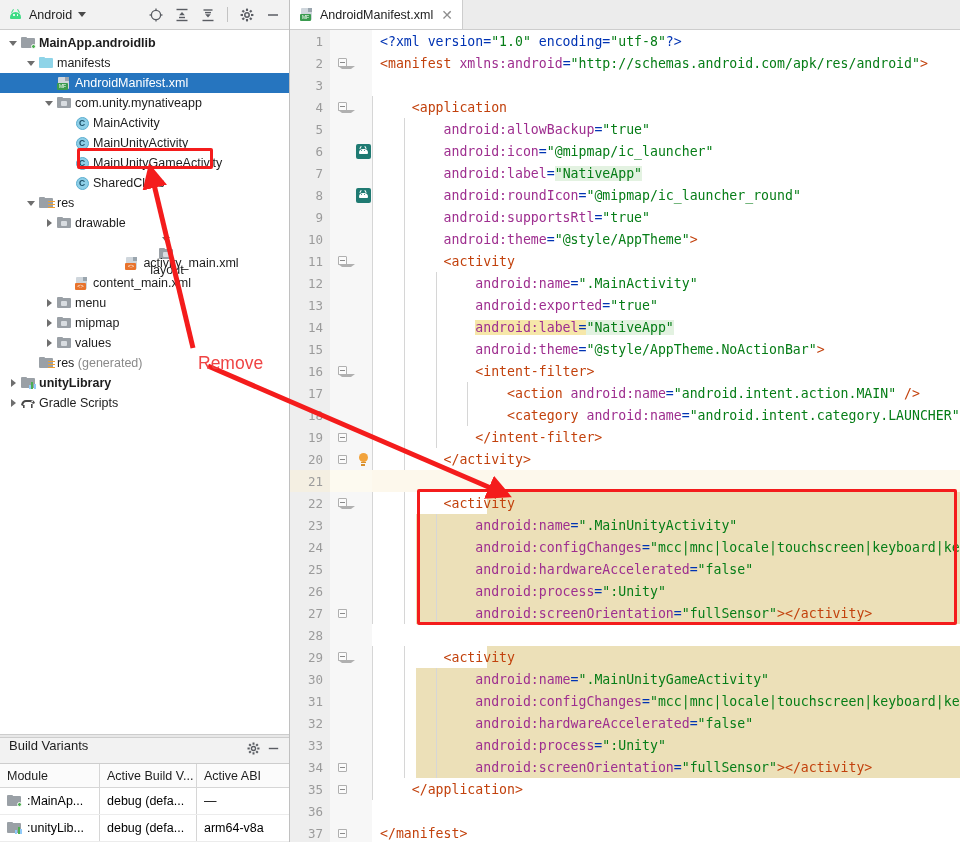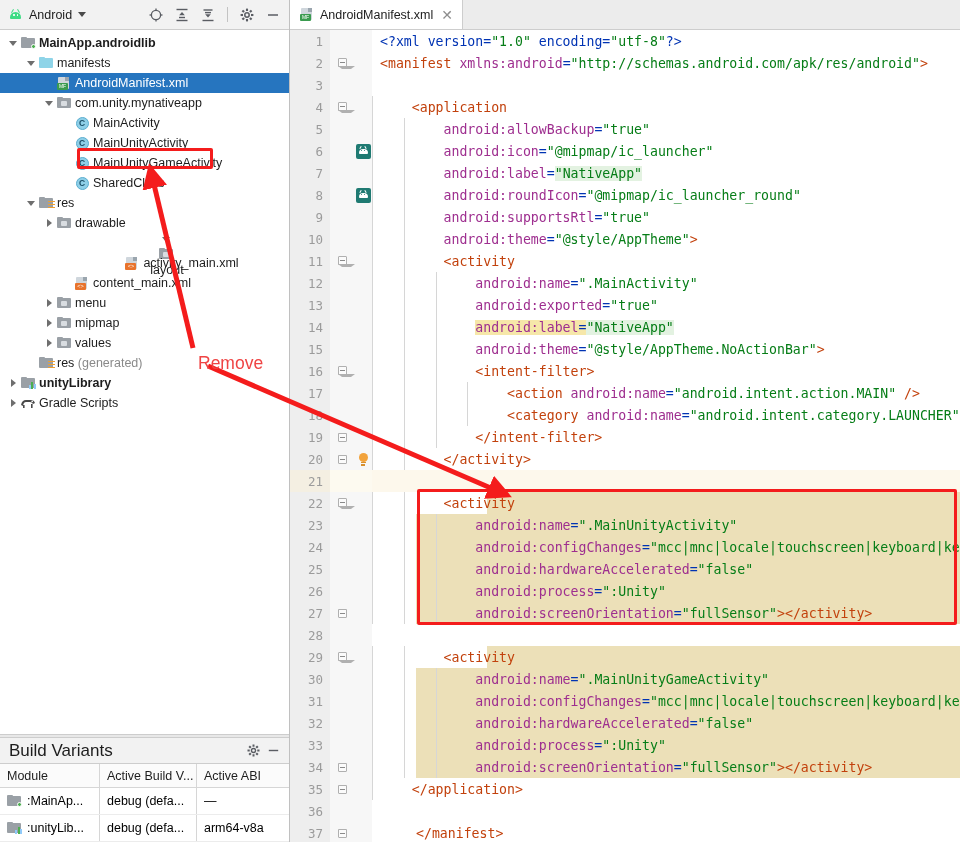--- a/index.html
+++ b/index.html
@@ -155,23 +155,23 @@
   .ic-gradle { position:relative; width:16px;height:12px; color:#4a4a4a; display:flex;align-items:center;justify-content:center;}
 
   
   #left-splitter { height: 4px; background: #e8e8e8; border-top: 1px solid #cdcdcd; border-bottom:1px solid #cdcdcd;}
 
   
   #bv-header {
     height: 26px; min-height:26px;
     background: #f2f2f2;
     border-bottom: 1px solid #cdcdcd;
-    display: flex; align-items: center;
+    display: flex; align-items: flex-start;
     padding: 0 6px 0 9px;
-    font-size: 17px; color: #1d1d1d;
+    font-size: 13px; color: #1d1d1d;
   }
   #bv-header .spacer { flex: 1; }
   #bv-table { background: #ffffff; font-size: 12.5px; }
   #bv-table .row { display: flex; height: 27px; align-items: center; }
   #bv-table .hrow {
     height: 24px; border-bottom: 1px solid #d6d6d6;
     color: #1d1d1d; background:#fbfbfb;
   }
   #bv-table .c {
     padding: 0 7px; overflow: hidden; white-space: nowrap;
@@ -731,21 +731,21 @@
         <div class="cline"><div class="gut">27</div><div class="fold"><span class="fg end"><span class="box"></span></span></div><div class="lamp"></div><div class="txt"><div class="blockhl" style="left: 43.52px; right: 0px;"></div><div class="iguide" style="left: 0px;"></div><div class="iguide" style="left: 31.76px;"></div><div class="iguide" style="left: 63.52px;"></div><span style="position: relative; padding-left: 95.28px;"><span class="attr">android:screenOrientation</span><span class="k">=</span><span class="val">"fullSensor"</span><span class="tag">&gt;</span><span class="tag">&lt;/activity&gt;</span></span></div></div>
         <div class="cline"><div class="gut">28</div><div class="fold"></div><div class="lamp"></div><div class="txt"><span style="position: relative; padding-left: 0px;"></span></div></div>
         <div class="cline"><div class="gut">29</div><div class="fold"><span class="fg top"><span class="box"></span></span></div><div class="lamp"></div><div class="txt"><div class="blockhl" style="left: 114.98px; right: 0px;"></div><div class="iguide" style="left: 0px;"></div><div class="iguide" style="left: 31.76px;"></div><span style="position: relative; padding-left: 63.52px;"><span class="tag">&lt;activity</span></span></div></div>
         <div class="cline"><div class="gut">30</div><div class="fold"></div><div class="lamp"></div><div class="txt"><div class="blockhl" style="left: 43.52px; right: 0px;"></div><div class="iguide" style="left: 0px;"></div><div class="iguide" style="left: 31.76px;"></div><div class="iguide" style="left: 63.52px;"></div><span style="position: relative; padding-left: 95.28px;"><span class="attr">android:name</span><span class="k">=</span><span class="val">".MainUnityGameActivity"</span></span></div></div>
         <div class="cline"><div class="gut">31</div><div class="fold"></div><div class="lamp"></div><div class="txt"><div class="blockhl" style="left: 43.52px; right: 0px;"></div><div class="iguide" style="left: 0px;"></div><div class="iguide" style="left: 31.76px;"></div><div class="iguide" style="left: 63.52px;"></div><span style="position: relative; padding-left: 95.28px;"><span class="attr">android:configChanges</span><span class="k">=</span><span class="val">"mcc|mnc|locale|touchscreen|keyboard|keyboardHidden|navigation"</span></span></div></div>
         <div class="cline"><div class="gut">32</div><div class="fold"></div><div class="lamp"></div><div class="txt"><div class="blockhl" style="left: 43.52px; right: 0px;"></div><div class="iguide" style="left: 0px;"></div><div class="iguide" style="left: 31.76px;"></div><div class="iguide" style="left: 63.52px;"></div><span style="position: relative; padding-left: 95.28px;"><span class="attr">android:hardwareAccelerated</span><span class="k">=</span><span class="val">"false"</span></span></div></div>
         <div class="cline"><div class="gut">33</div><div class="fold"></div><div class="lamp"></div><div class="txt"><div class="blockhl" style="left: 43.52px; right: 0px;"></div><div class="iguide" style="left: 0px;"></div><div class="iguide" style="left: 31.76px;"></div><div class="iguide" style="left: 63.52px;"></div><span style="position: relative; padding-left: 95.28px;"><span class="attr">android:process</span><span class="k">=</span><span class="val">":Unity"</span></span></div></div>
         <div class="cline"><div class="gut">34</div><div class="fold"><span class="fg end"><span class="box"></span></span></div><div class="lamp"></div><div class="txt"><div class="blockhl" style="left: 43.52px; right: 0px;"></div><div class="iguide" style="left: 0px;"></div><div class="iguide" style="left: 31.76px;"></div><div class="iguide" style="left: 63.52px;"></div><span style="position: relative; padding-left: 95.28px;"><span class="attr">android:screenOrientation</span><span class="k">=</span><span class="val">"fullSensor"</span><span class="tag">&gt;</span><span class="tag">&lt;/activity&gt;</span></span></div></div>
         <div class="cline"><div class="gut">35</div><div class="fold"><span class="fg end"><span class="box"></span></span></div><div class="lamp"></div><div class="txt"><div class="iguide" style="left: 0px;"></div><span style="position: relative; padding-left: 31.76px;"><span class="tag">&lt;/application&gt;</span></span></div></div>
         <div class="cline"><div class="gut">36</div><div class="fold"></div><div class="lamp"></div><div class="txt"><span style="position: relative; padding-left: 0px;"></span></div></div>
-        <div class="cline"><div class="gut">37</div><div class="fold"><span class="fg end"><span class="box"></span></span></div><div class="lamp"></div><div class="txt"><span style="position: relative; padding-left: 0px; margin-left: 36px;"><span class="tag">&lt;/manifest&gt;</span></span></div></div>
+        <div class="cline"><div class="gut">37</div><div class="fold"><span class="fg end"><span class="box"></span></span></div><div class="lamp"></div><div class="txt"><span style="position: relative; padding-left: 0px;"><span class="tag">&lt;/manifest&gt;</span></span></div></div>
       </div>
   </div>
 
   <svg id="anno-svg">
     <defs>
       <marker id="ah" markerWidth="5" markerHeight="5" refX="2.4" refY="2.5" orient="auto">
         <polygon points="0,0 5,2.5 0,5" fill="#f41c1c"></polygon>
       </marker>
     </defs>
 

